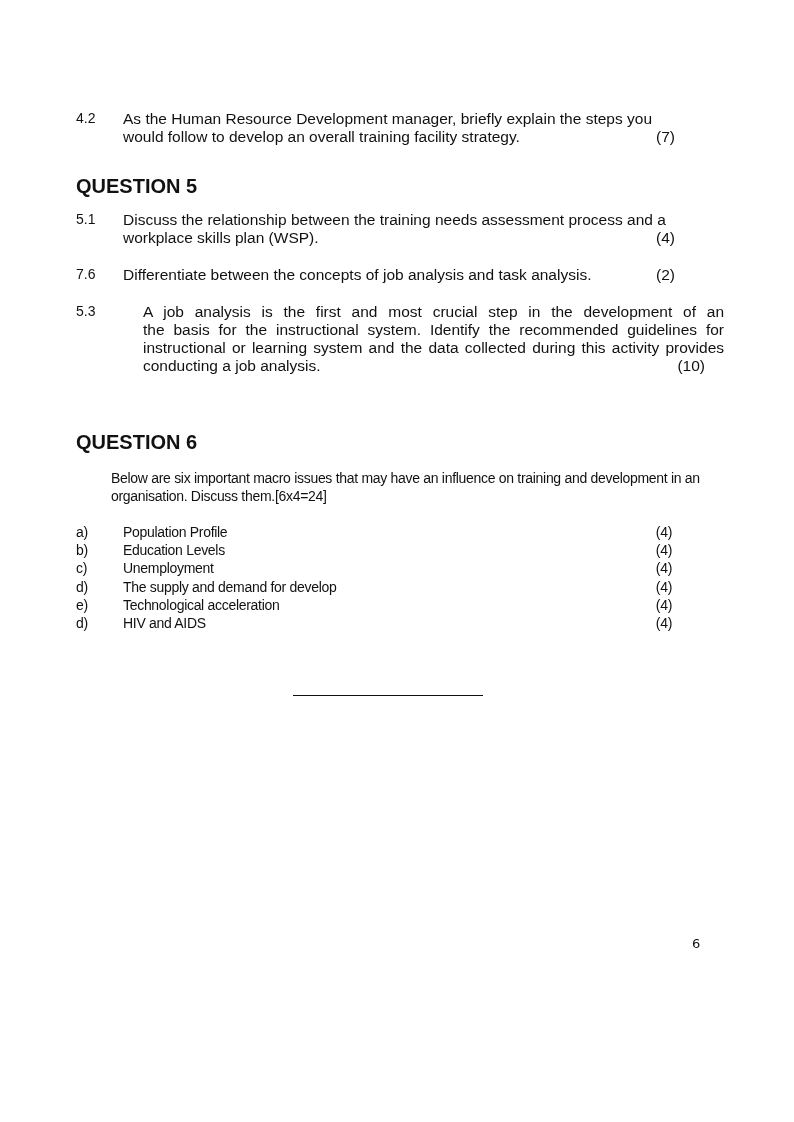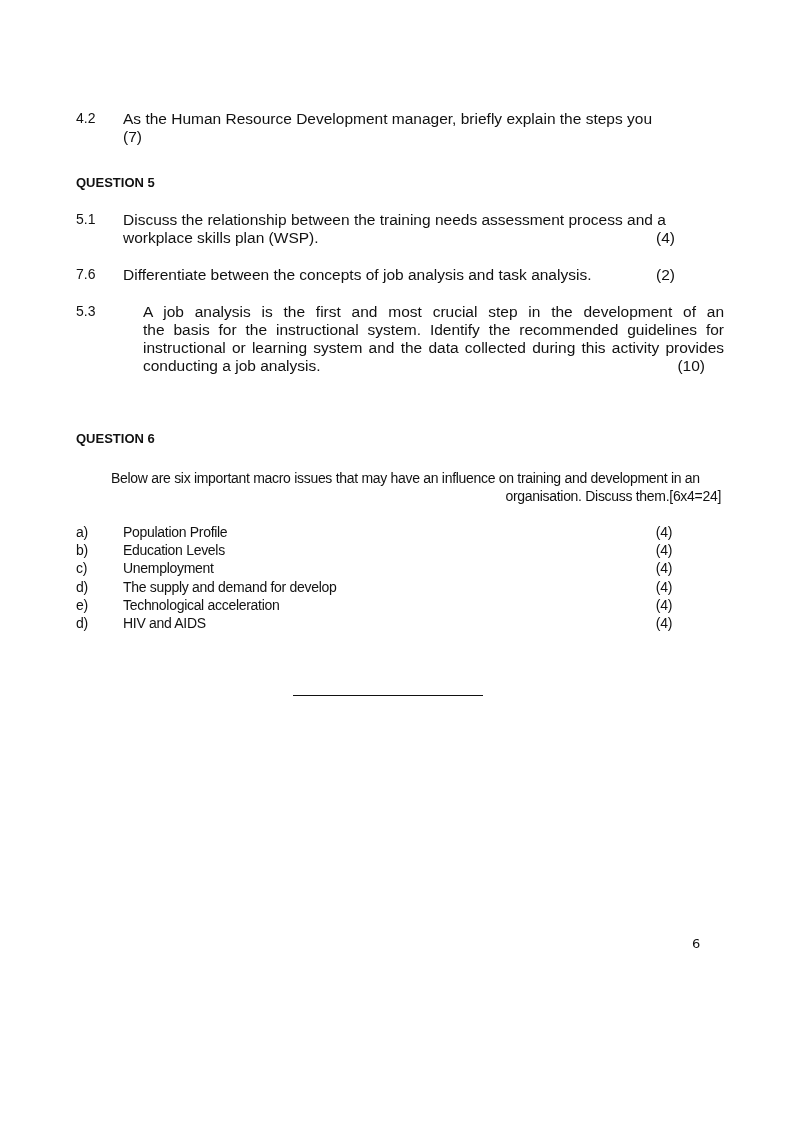--- a/index.html
+++ b/index.html
@@ -9,32 +9,32 @@
     font-family: "Liberation Sans", sans-serif;
   }
   .q-num { position: absolute; left: 76px; font-size: 14px; }
   .q-text {
     position: absolute; left: 123px; width: 552px;
     font-size: 15.5px; line-height: 18px;
     text-align: justify;
   }
   .q-text .last { display: flex; justify-content: space-between; }
   .heading {
-    position: absolute; left: 76px; font-weight: bold; font-size: 13px;
+    position: absolute; left: 76px; font-weight: bold; font-size: 20px;
   }
   .narrow {
     font-family: "Liberation Sans Narrow", "Liberation Sans", sans-serif;
     font-stretch: condensed;
   }
   .intro {
     position: absolute; left: 76px; width: 628px;
     font-size: 14px; line-height: 18px; letter-spacing: -0.3px;
   }
   .intro .line1 { display: flex; justify-content: space-between; }
-  .intro .line2 { display: flex; justify-content: flex-end; padding-right: 18px; }
+  .intro .line2 { display: flex; justify-content: flex-start; padding-right: 18px; }
   .items { position: absolute; left: 76px; top: 523px; width: 596px; }
   .item {
     display: flex; font-size: 14px; line-height: 18.2px; letter-spacing: -0.3px;
   }
   .item .letter { width: 47px; }
   .item .label { flex: 1; }
   .item .marks { text-align: right; }
   .rule {
     position: absolute; left: 293px; top: 695px; width: 190px; height: 0;
     border-top: 1.3px solid #111111;
@@ -45,20 +45,21 @@
   }
 </style>
 </head>
 <body>
 
 <div>
   <span class="q-num" style="top:110px;">4.2</span>
   <div class="q-text" style="top:110px;">
     <div>As the Human Resource Development manager, briefly explain the steps you</div>
     <div class="last">
+      <span>would follow to develop an overall training facility strategy.</span>
       <span>(7)</span>
     </div>
   </div>
 </div>
 
 <div class="heading" style="top:175px;">QUESTION 5</div>
 
 <div>
   <span class="q-num" style="top:211px;">5.1</span>
   <div class="q-text" style="top:211px; width:565px;">

